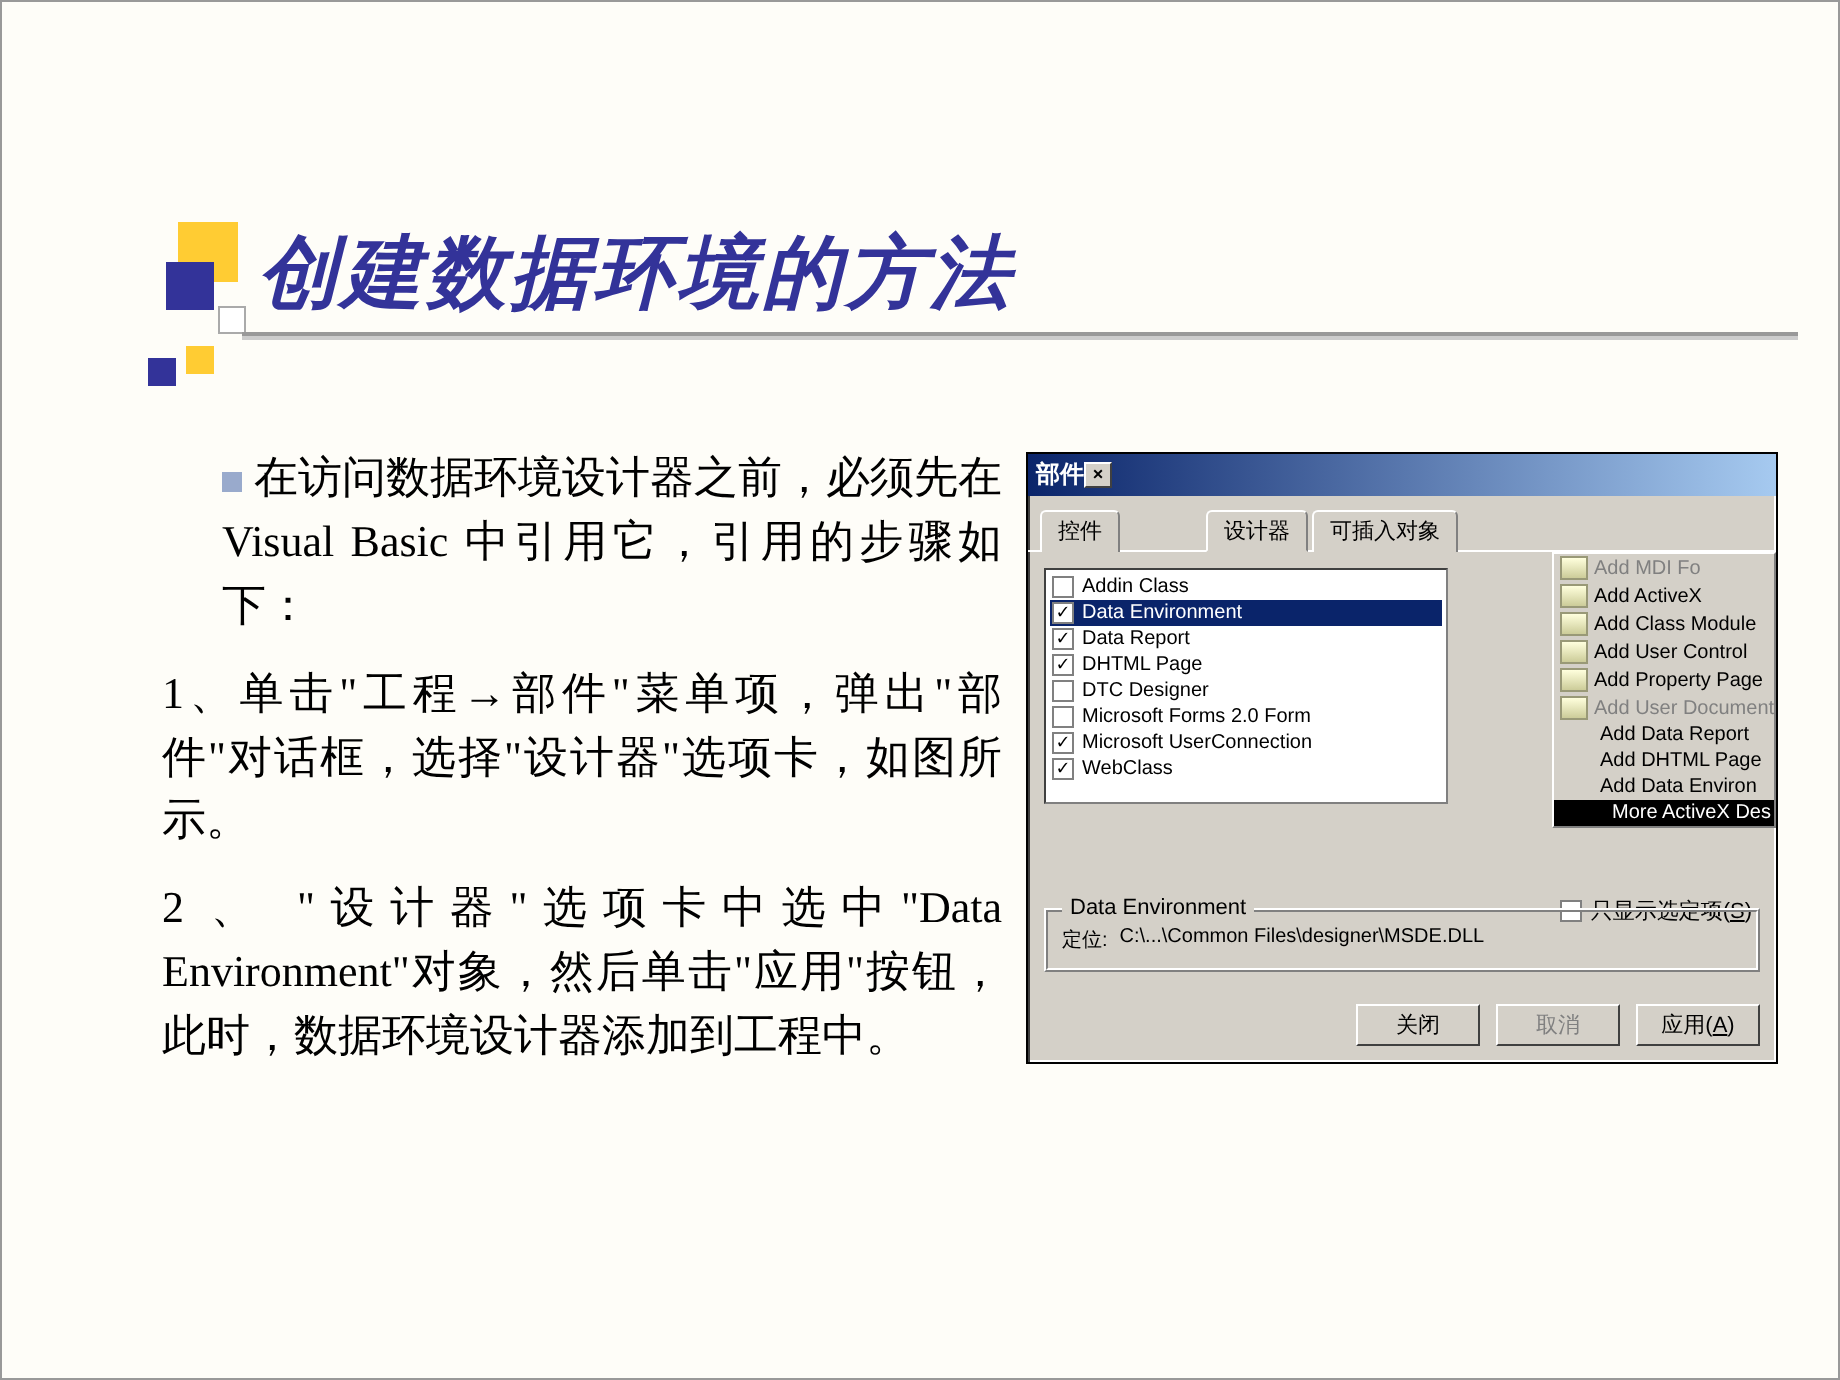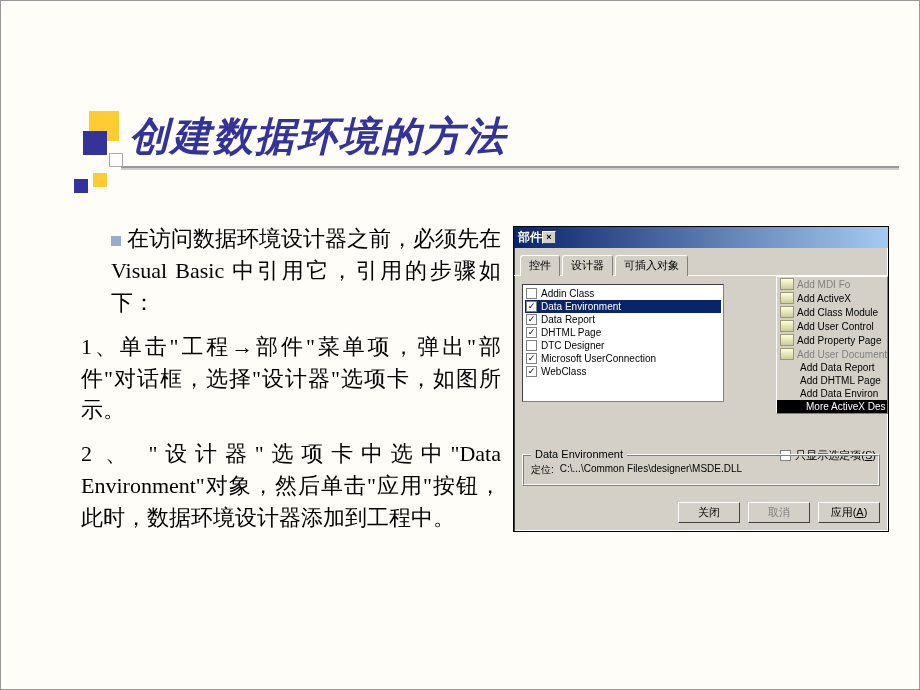--- a/index.html
+++ b/index.html
@@ -108,20 +108,21 @@
     font-size: 11px;
     position: relative;
     top: 1px;
     border-top-color:#fff;
     border-left-color:#fff;
   }
   .tab.active {
     background: #d4d0c8;
     border-bottom: 1px solid #d4d0c8;
     z-index: 2;
+    margin-left: 41px;
   }
   .dlg-body {
     padding: 8px;
     position: relative;
   }
   .listbox {
     background: #fff;
     border: 1px solid #808080;
     border-top-color:#404040;
     border-left-color:#404040;
@@ -286,20 +287,24 @@
             <span class="chk">✓</span>
             <span>Data Report</span>
           </div>
           <div class="li-row">
             <span class="chk">✓</span>
             <span>DHTML Page</span>
           </div>
           <div class="li-row">
             <span class="chk"></span>
             <span>DTC Designer</span>
+          </div>
+          <div class="li-row">
+            <span class="chk"></span>
+            <span>Microsoft Forms 2.0 Form</span>
           </div>
           <div class="li-row">
             <span class="chk">✓</span>
             <span>Microsoft UserConnection</span>
           </div>
           <div class="li-row">
             <span class="chk">✓</span>
             <span>WebClass</span>
           </div>
         </div>

